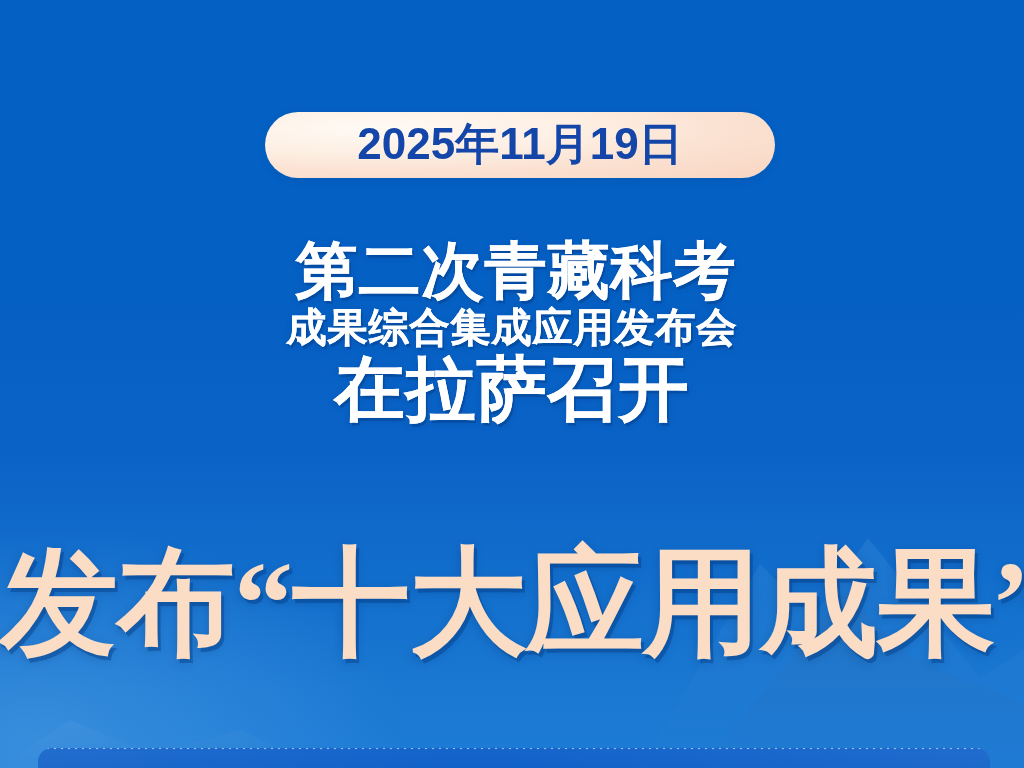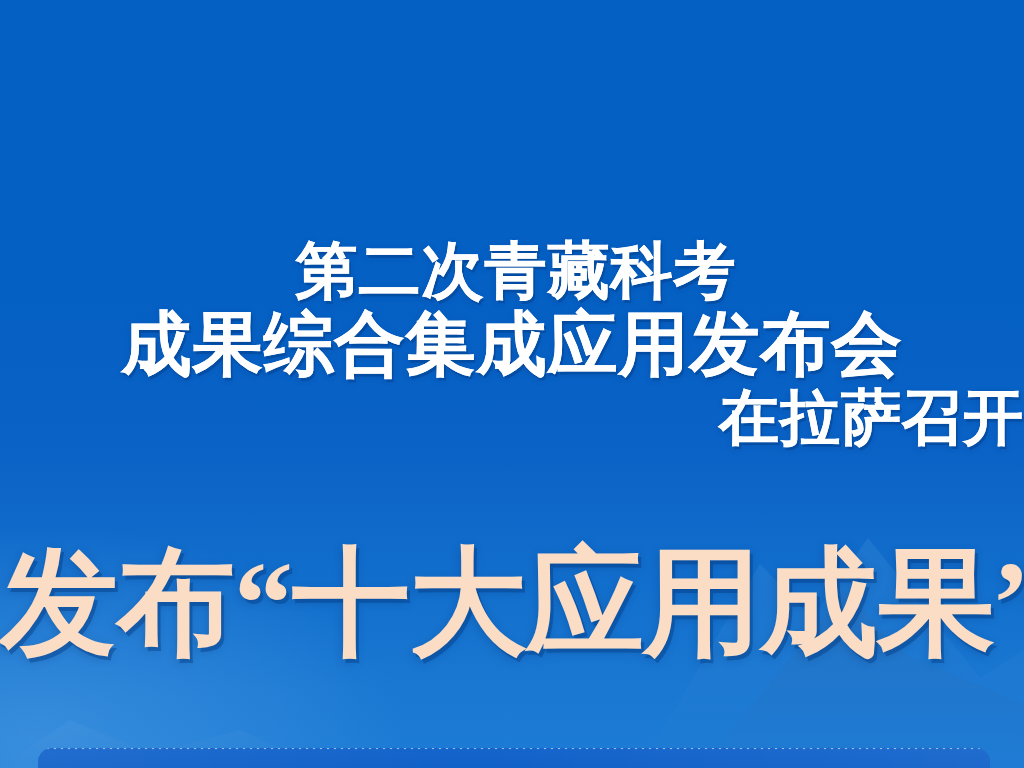--- a/index.html
+++ b/index.html
@@ -88,22 +88,22 @@
     font-size: 62px;
     line-height: 1.12;
     letter-spacing: 1px;
     text-shadow:
        2px 3px 0px rgba(3, 62, 140, 0.45),
        0px 2px 6px rgba(2, 45, 105, 0.25);
     -webkit-text-stroke: 0.4px #ffffff;
   }
   .headline-white .line { display: block; white-space: nowrap; }
   .headline-white .line.l1 { font-size: 62px; margin-left: 8px; }
-  .headline-white .line.l2 { font-size: 70px; }
-  .headline-white .line.l3 { font-size: 60px; text-align: right; }
+  .headline-white .line.l2 { font-size: 40px; }
+  .headline-white .line.l3 { font-size: 70px; }
 
   
   .headline-cream {
     position: absolute;
     left: 0;
     right: 2px;
     top: 545px;
     text-align: center;
     color: #fbdcc4;
     font-family: "Liberation Serif", "DejaVu Serif", serif;
@@ -165,20 +165,23 @@
           <stop offset="100%" stop-color="#2a6fb8" stop-opacity="0.06"></stop>
         </linearGradient>
       </defs>
       <path d="M640,300 L760,96 L812,150 L868,70 L980,210 L1024,182 L1024,300 Z" fill="url(#mtnA)"></path>
       <path d="M700,300 L845,124 L905,186 L1024,236 L1024,300 Z" fill="url(#mtnB)"></path>
       <path d="M0,300 L70,252 L150,286 L240,262 L320,300 Z" fill="url(#mtnA)"></path>
     </svg>
   </div>
   <div class="bloom"></div>
 
+  <div class="date-pill">
+    <span class="date-text">2025年11月19日</span>
+  </div>
 
   <div class="headline-white">
     <span class="line l1">第二次青藏科考</span>
     <span class="line l2">成果综合集成应用发布会</span>
     <span class="line l3">在拉萨召开</span>
   </div>
 
   <div class="headline-cream">发布“十大应用成果”</div>
 
   <div class="bottom-card">

